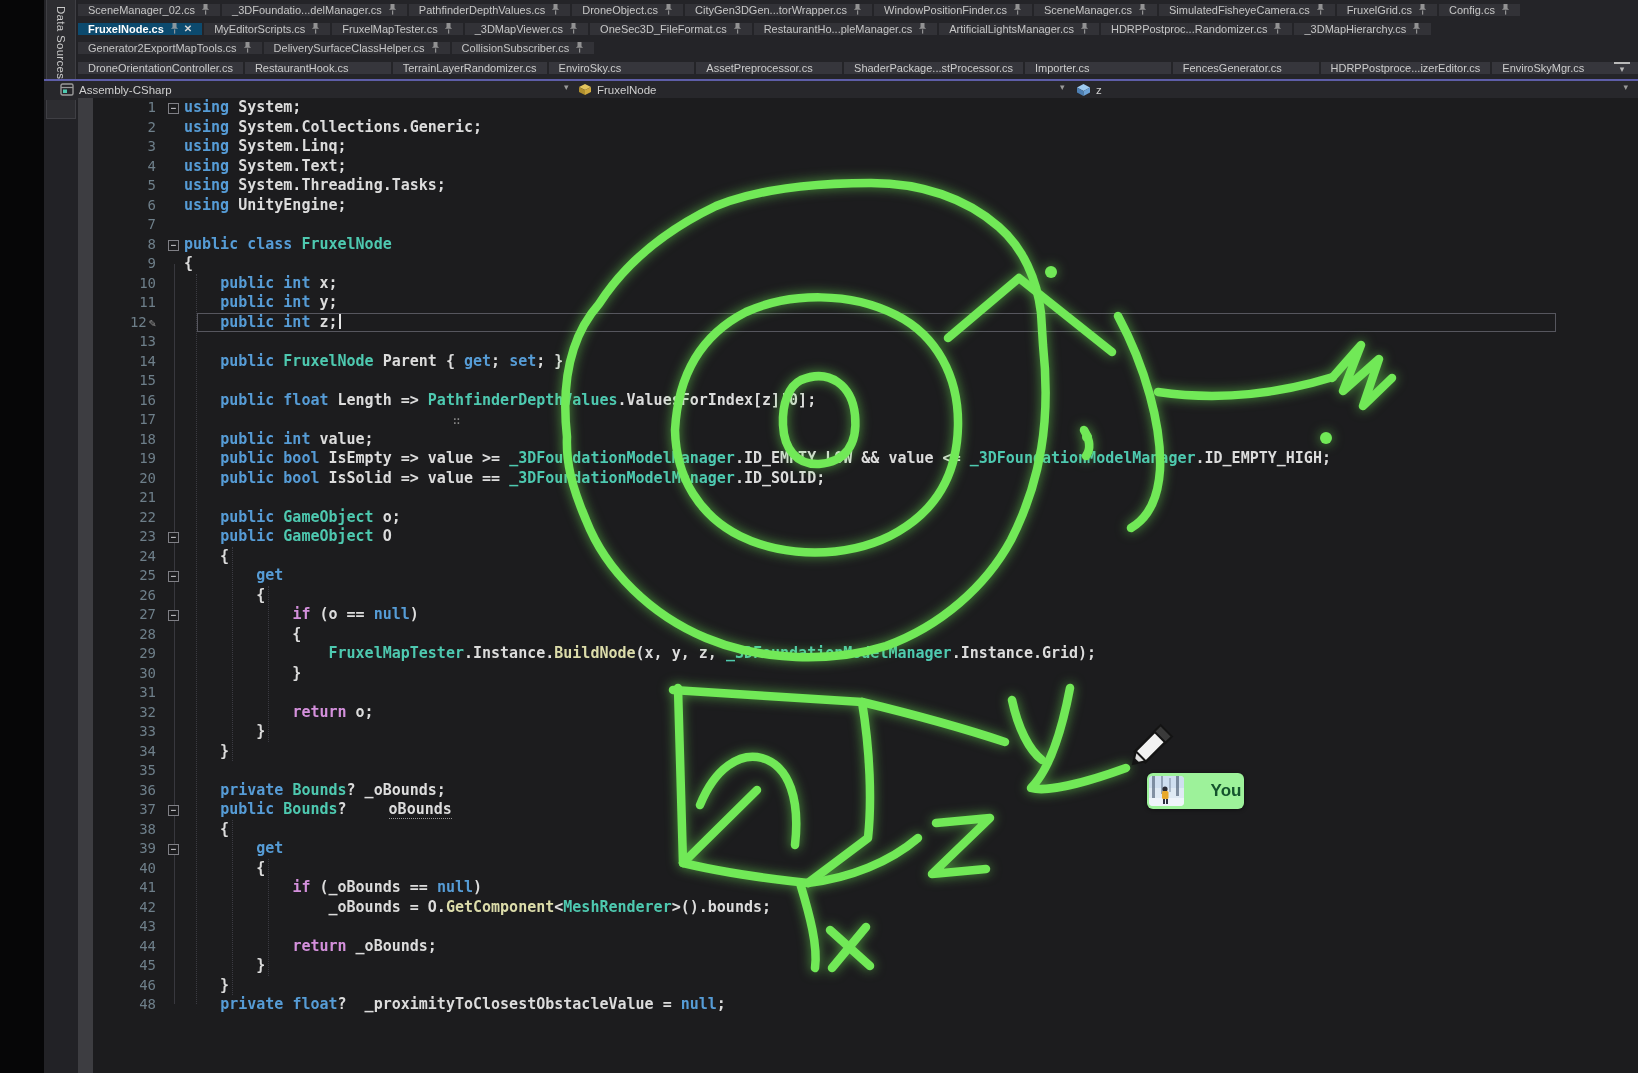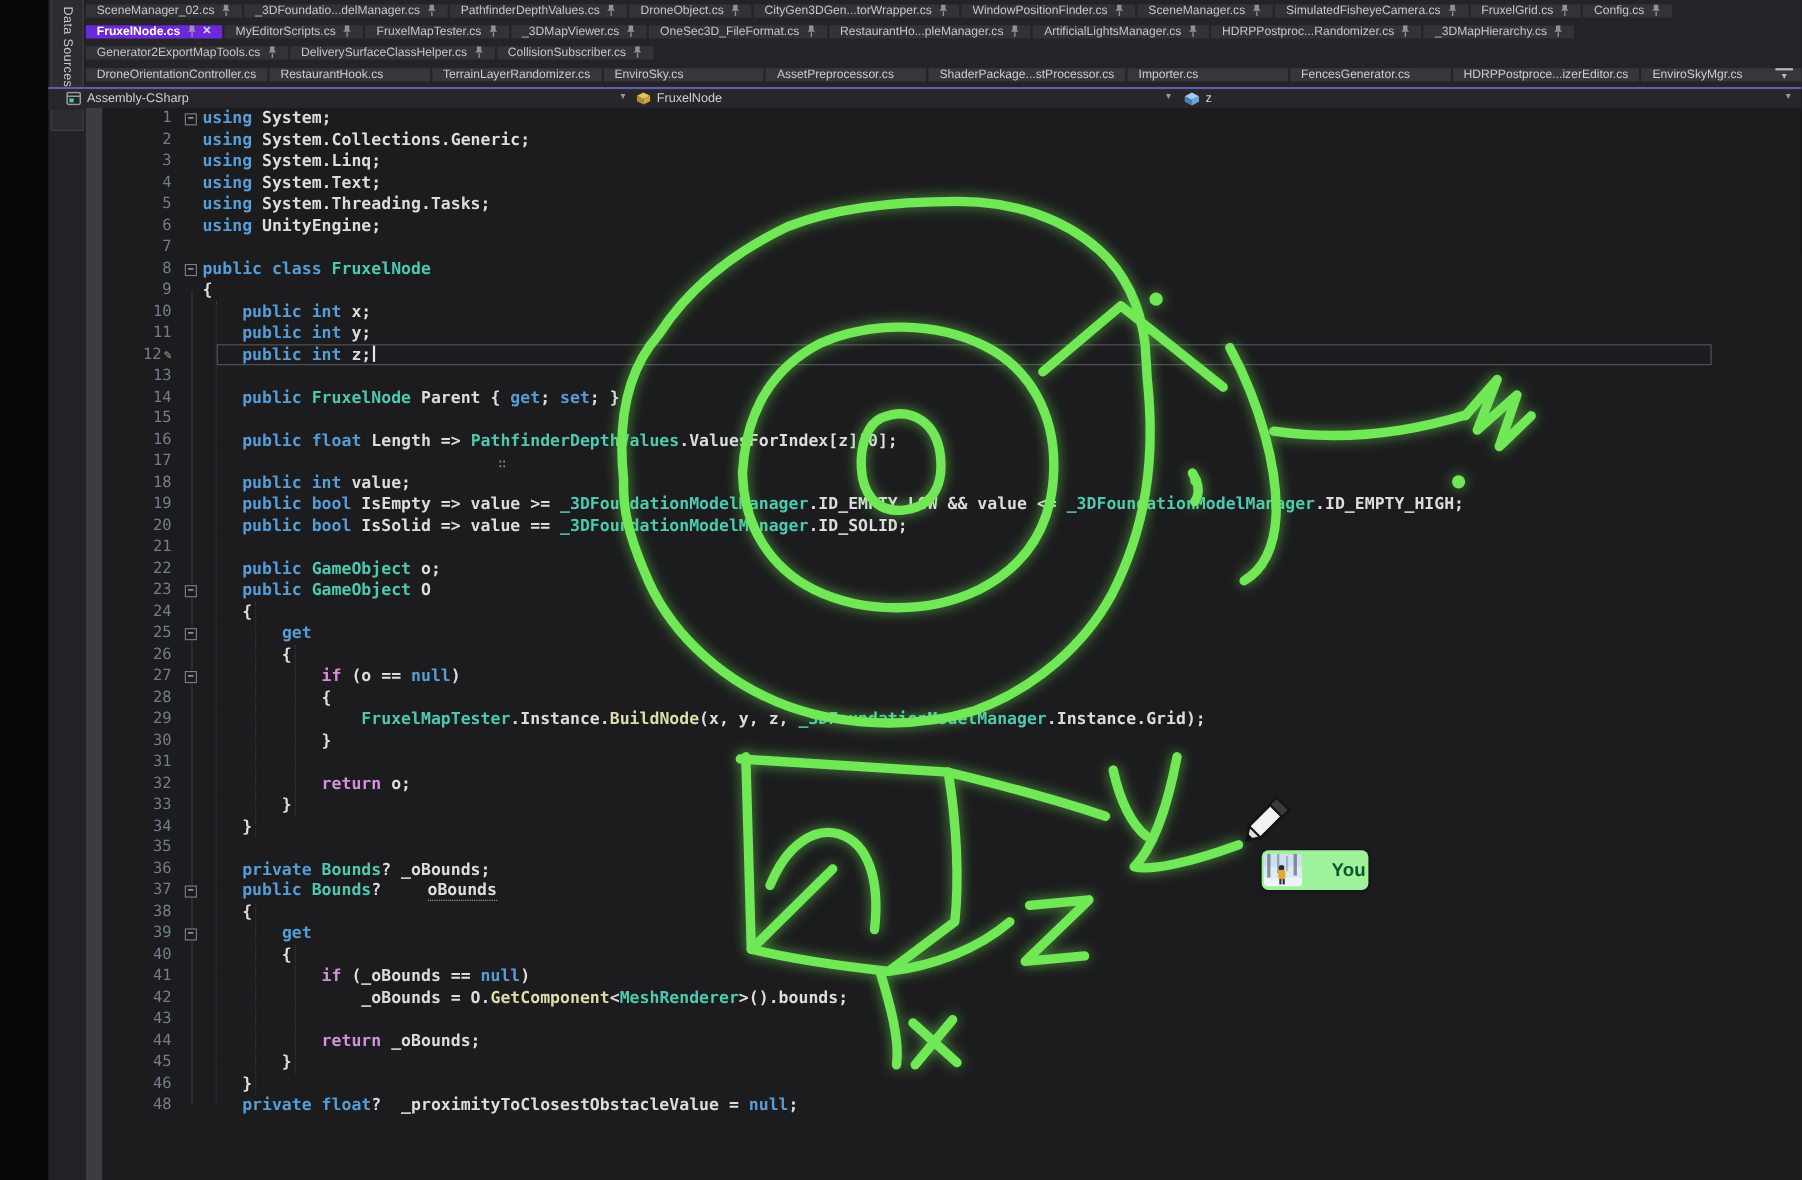--- a/index.html
+++ b/index.html
@@ -15,21 +15,21 @@
 
   
   .tabs-area{position:absolute;left:78px;top:0;right:0;height:79px;background:#242428;}
   .tab-row{display:flex;align-items:center;gap:2px;background:#242428;}
   .tab-row.r0,.tab-row.r1{height:19px;}
   .tab-row.r2{height:19px;}
   .tab-row.r3{height:21px;}
   .tab{display:flex;align-items:center;gap:6px;background:#323237;color:#c6c6c6;
        font-size:11px;padding:0 10px;white-space:nowrap;cursor:default;}
   .tab .pin svg{display:block;opacity:.8;}
-  .tab.active{background:#6d28d9;color:#ffffff;font-weight:bold;}
+  .tab.active{background:#0c4a6e;color:#ffffff;font-weight:bold;}
   .tab .close{color:#d8d8d8;font-size:10px;line-height:1;margin-left:-1px;}
   .tab-row.r3 .tab{flex:1 1 0;max-width:182px;background:#36363c;color:#cccccc;}
   .tab-overflow{position:absolute;right:8px;top:62px;width:16px;height:13px;color:#b9b9b9;
        font-size:9px;line-height:11px;text-align:center;border-top:2px solid #b9b9b9;}
 
   
   .breadcrumb{position:absolute;left:44px;right:0;top:79px;height:19px;background:#27272b;
       border-top:2px solid #5e5ea8;display:block;font-size:11.5px;color:#cfcfcf;}
   .bc-item{position:absolute;top:0;height:17px;display:flex;align-items:center;gap:5px;}
   .bc-caret{position:absolute;top:1px;color:#9a9a9a;font-size:9px;}

